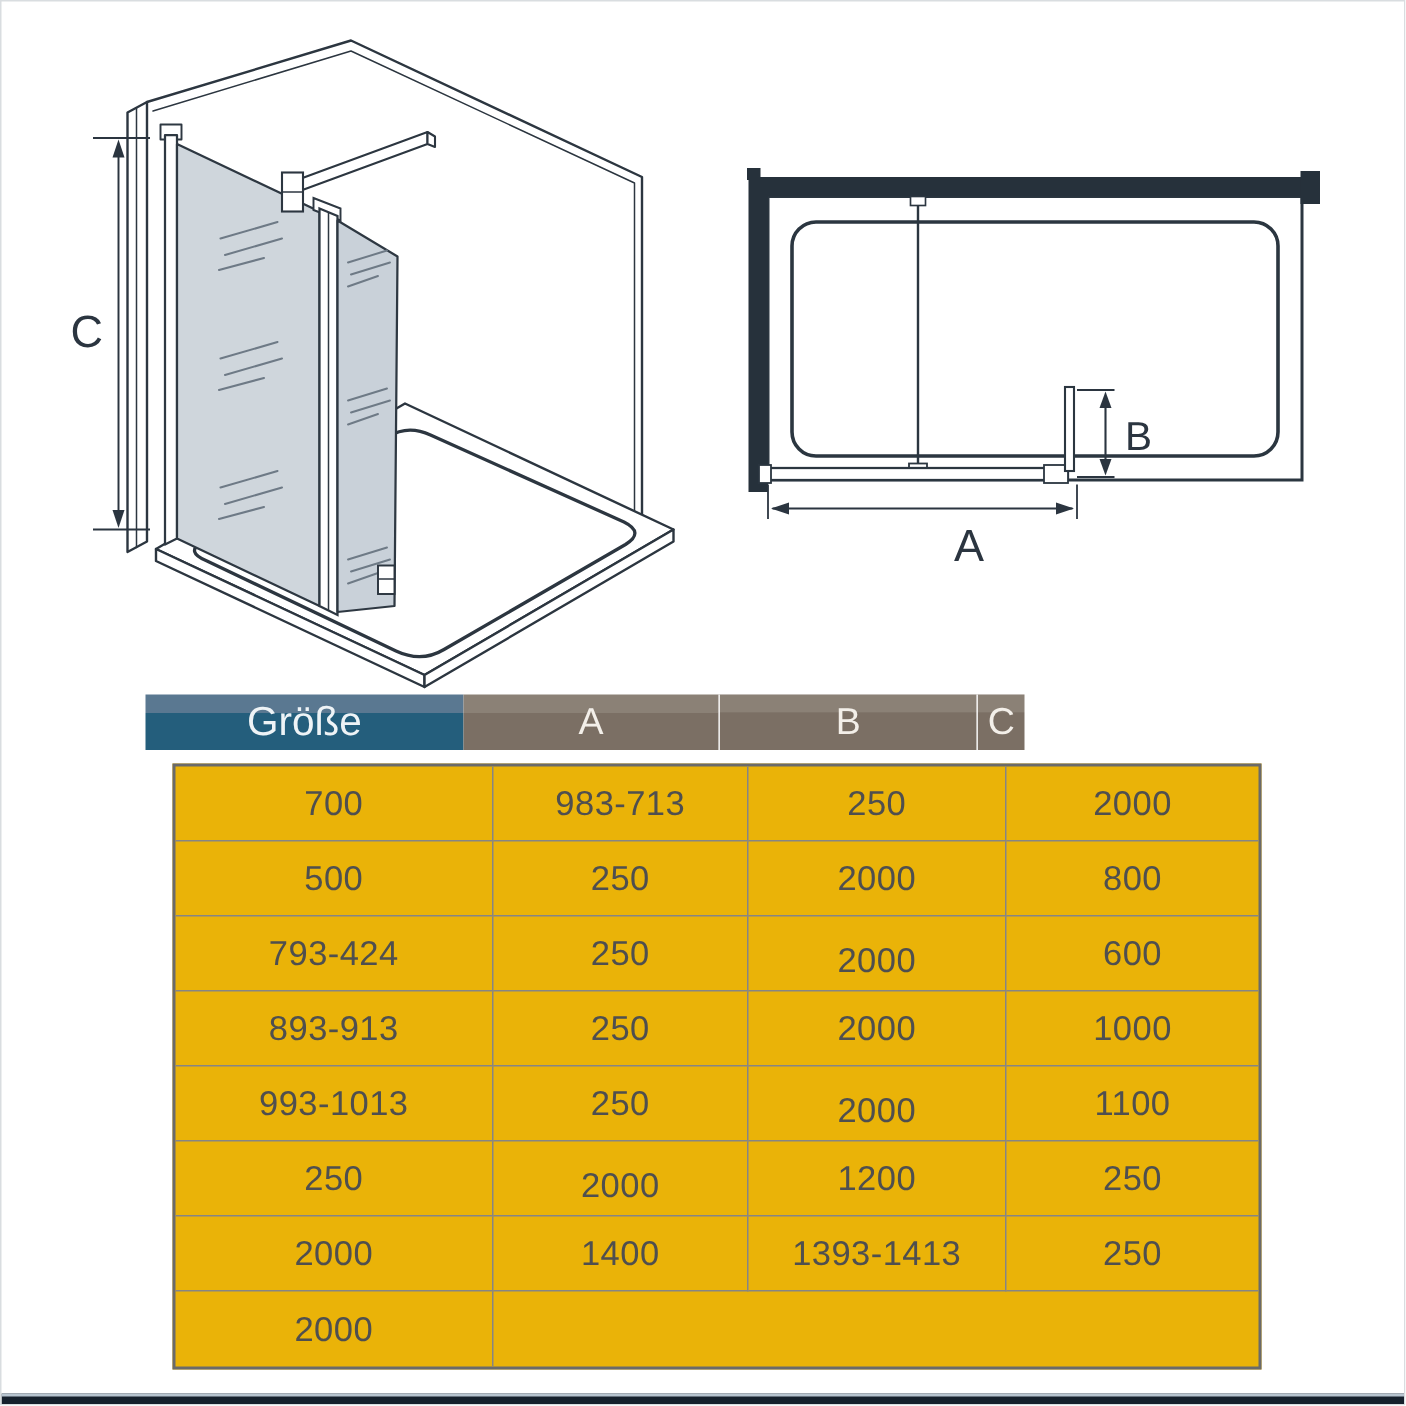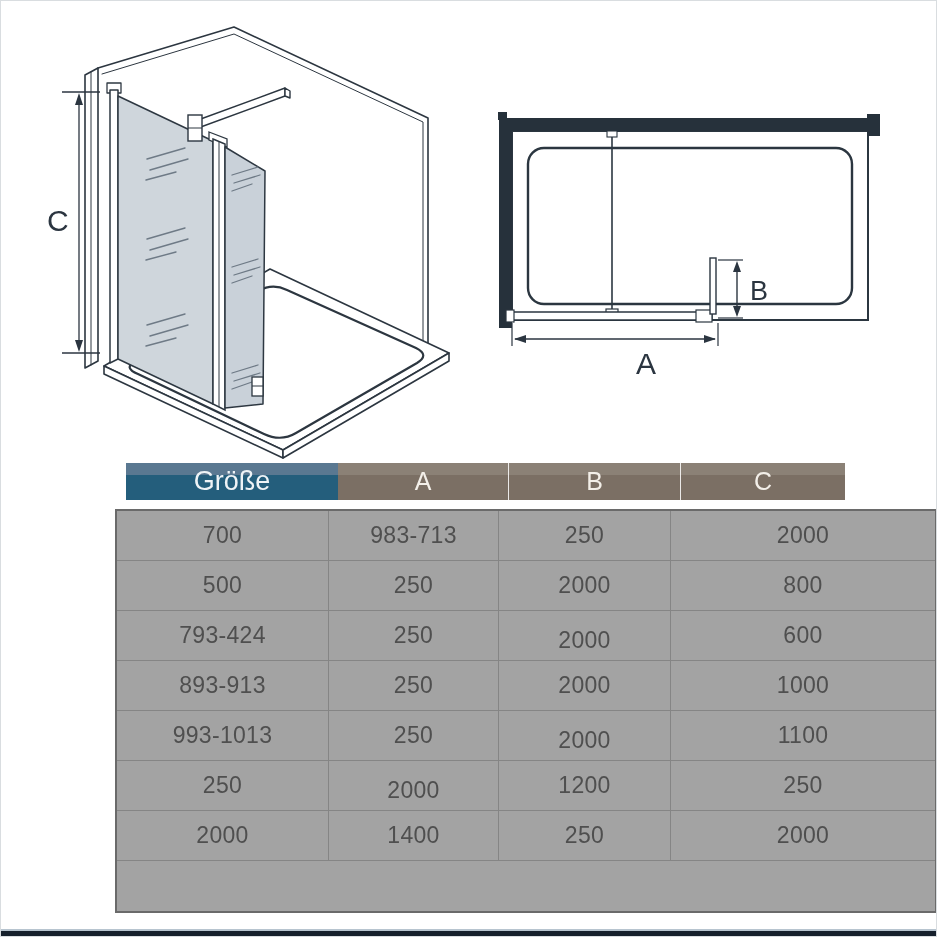--- a/index.html
+++ b/index.html
@@ -4,33 +4,33 @@
 <style>
   html,body { margin:0; padding:0; background:#ffffff; }
   .canvas {
     position:relative; width:937px; height:937px; overflow:hidden;
     background:#ffffff; border:1px solid #d9dde0; box-sizing:border-box;
     font-family:"Liberation Sans", sans-serif;
   }
   svg text { font-family:"Liberation Sans", sans-serif; }
 
   
-  .thead { position:absolute; left:125px; top:462px; width:719px; height:37px; display:flex; }
+  .thead { position:absolute; left:96px; top:462px; width:586px; height:37px; display:flex; }
   .th { display:flex; align-items:center; justify-content:center; color:#eef3f6; box-sizing:border-box; }
   .th-groesse { width:212px; background:linear-gradient(to bottom,#5a7891 0 12px,#245e7c 12px); font-size:27px; }
   .th-a { width:170px; }
   .th-b { width:172px; border-left:1px solid rgba(255,255,255,.85); }
   .th-c { flex:1;     border-left:1px solid rgba(255,255,255,.85); }
   .th-a,.th-b,.th-c { background:linear-gradient(to bottom,#8b8176 0 12px,#7b6f64 12px); font-size:25px; color:#f3efe9; }
 
   
   .tbody {
-    position:absolute; left:114px; top:508px; width:822px; height:404px;
+    position:absolute; left:114px; top:508px; width:726px; height:404px;
     display:grid; grid-template-columns:212px 170px 172px 1fr; grid-auto-rows:50px;
-    border:2px solid #6a6a6a; background:#a3a3a3; box-sizing:border-box;
+    border:2px solid #6a6a6a; background:#eab308; box-sizing:border-box;
   }
   .cell {
     display:flex; align-items:center; justify-content:center;
     font-size:23px; color:#4f4f4f; letter-spacing:.3px;
     border-right:1px solid #858585; border-bottom:1px solid #858585;
   }
   .cell:nth-child(4n) { border-right:none; }
   .cell:nth-child(n+29) { border-bottom:none; }
   .cell.lower span { position:relative; top:5px; }
   .cell span { display:block; }
@@ -246,20 +246,23 @@
         <span>250</span>
       </div>
     <div class="cell">
         <span>2000</span>
       </div>
 
     <div class="cell">
         <span>1400</span>
       </div>
     <div class="cell">
+        <span>1393-1413</span>
+      </div>
+    <div class="cell">
         <span>250</span>
       </div>
     <div class="cell">
         <span>2000</span>
       </div>
   </div>
 
   <div class="bottom-bar"></div>
 </div>
 

